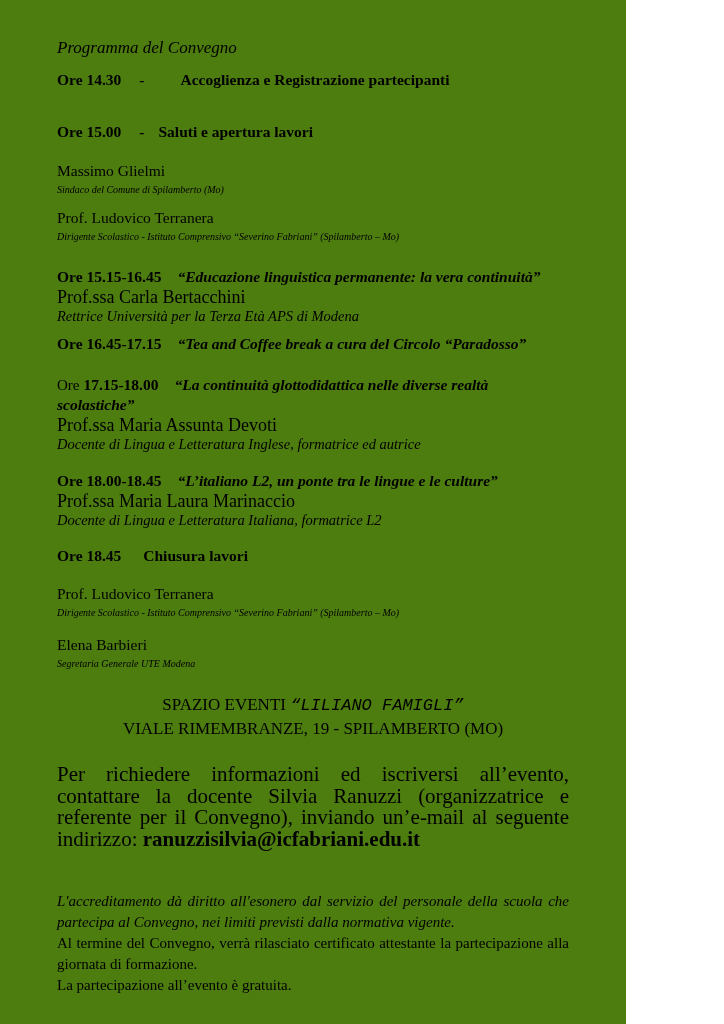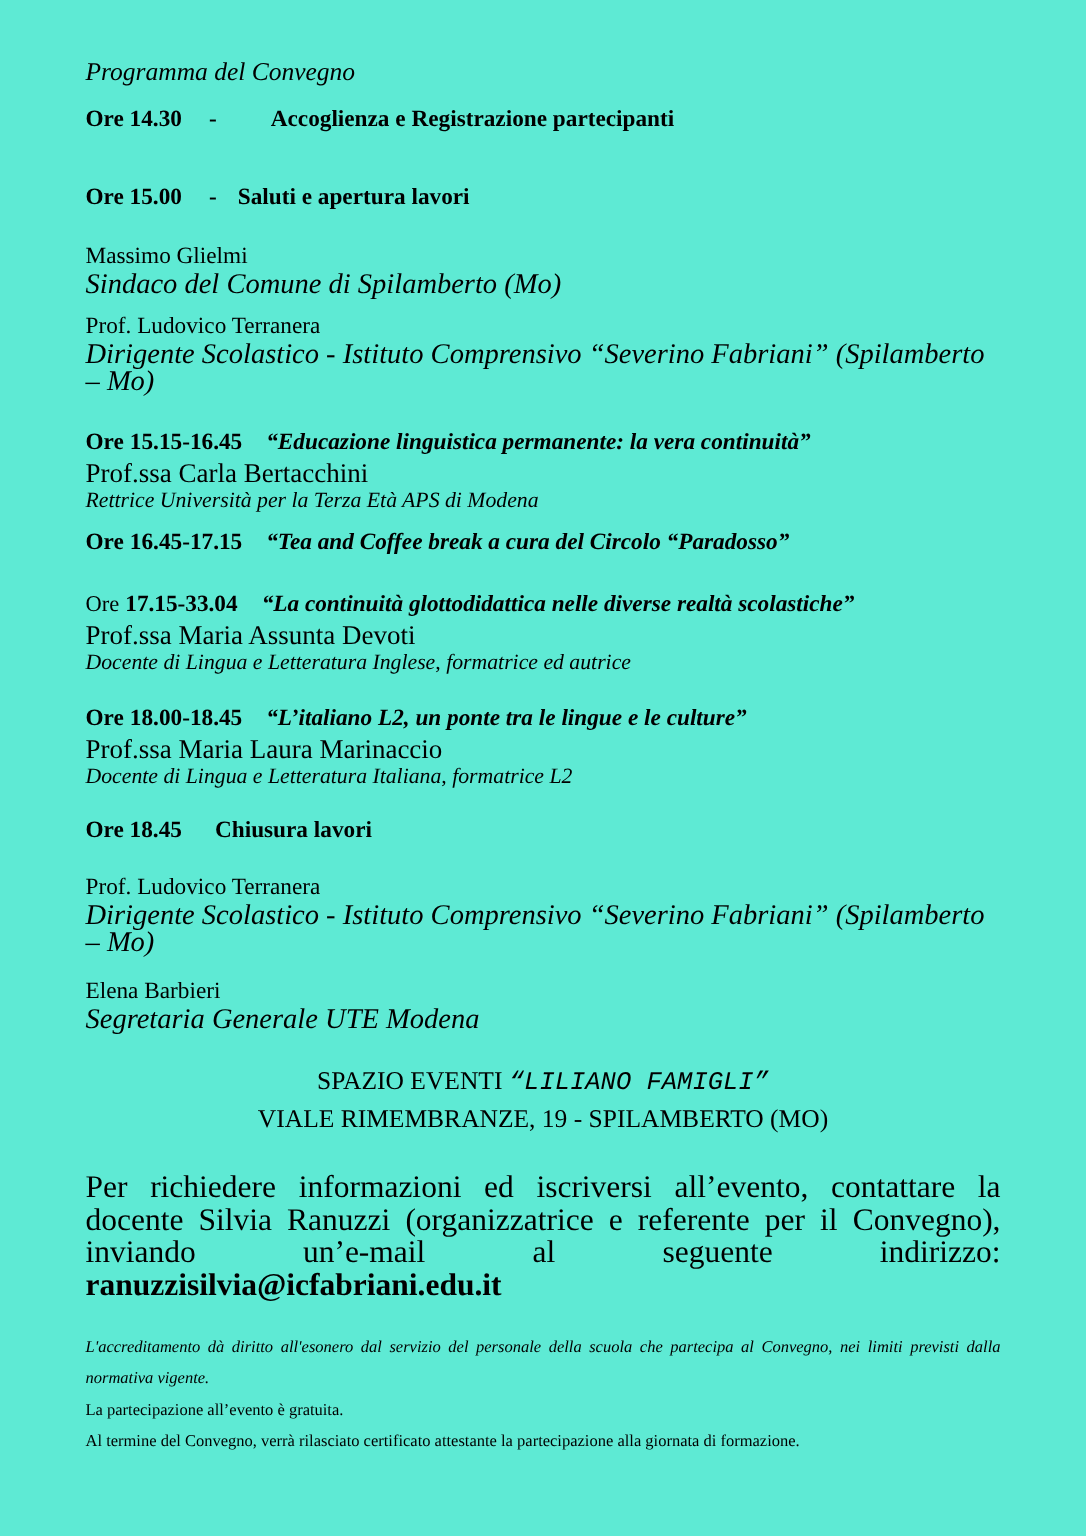--- a/index.html
+++ b/index.html
@@ -5,43 +5,43 @@
   * { margin: 0; padding: 0; box-sizing: border-box; }
   html, body { background: #ffffff; }
   body {
     width: 724px;
     height: 1024px;
     font-family: "Liberation Serif", "DejaVu Serif", serif;
     color: #000000;
     overflow: hidden;
   }
   .page {
-    width: 724px;
+    width: 626px;
     height: 1024px;
     padding: 38px 57px 0 57px;
-    background: #5eead4;
+    background: #4d7c0f;
   }
   .doc-title {
     font-size: 17px;
     font-style: italic;
     font-weight: normal;
     line-height: 20px;
   }
   
   .session { font-size: 15.5px; font-weight: bold; line-height: 20px; }
   .s-reg   { margin-top: 12px; }
   .s-open  { margin-top: 32px; }
   .s-close { margin-top: 17px; }
   .s-dash  { margin: 0 14px 0 18px; }
   .s-gap   { margin-left: 22px; }
   
   .speaker { margin-top: 9px; }
   .speaker.first { margin-top: 19px; }
   .sp-name { font-size: 15.5px; line-height: 20px; }
-  .sp-role { font-size: 19px; font-style: italic; line-height: 18px; }
+  .sp-role { font-size: 10px; font-style: italic; line-height: 18px; }
   
   .talk { margin-top: 21px; }
   .talk.tight { margin-top: 9px; }
   .talk.t4 { margin-top: 18px; }
   .talk-head { font-size: 15.5px; font-weight: bold; line-height: 20px; }
   .t-ore { margin-right: 4px; }
   .t-ore.regular { font-weight: normal; font-size: 15px; }
   .t-time { margin-right: 16px; }
   .t-title { font-style: italic; }
   .t-speaker { font-size: 18px; line-height: 20px; }
@@ -54,21 +54,21 @@
   .venue-italic { font-style: italic; font-family: Liberation Mono, monospace; }
   
   .contact {
     margin-top: 24px;
     font-size: 21px;
     line-height: 21.7px;
     text-align: justify;
   }
   .contact-email { font-weight: bold; }
   
-  .notes { margin-top: 20px; font-size: 11px; line-height: 21px; }
+  .notes { margin-top: 40px; font-size: 15px; line-height: 21px; }
   .note { text-align: justify; }
   .note.italic { font-style: italic; }
 </style>
 </head>
 <body>
 
 <main class="page">
 
   <h1 class="doc-title">Programma del Convegno</h1>
 
@@ -98,21 +98,21 @@
   </div>
 
   <div class="talk tight">
     <p class="talk-head">
       <span class="t-ore">Ore</span><span class="t-time">16.45-17.15</span><span class="t-title">“Tea and Coffee break a cura del Circolo “Paradosso”</span>
     </p>
   </div>
 
   <div class="talk">
     <p class="talk-head">
-      <span class="t-ore regular">Ore</span><span class="t-time">17.15-33.04</span><span class="t-title">“La continuità glottodidattica nelle diverse realtà scolastiche”</span>
+      <span class="t-ore regular">Ore</span><span class="t-time">17.15-18.00</span><span class="t-title">“La continuità glottodidattica nelle diverse realtà scolastiche”</span>
     </p>
     <p class="t-speaker">Prof.ssa Maria Assunta Devoti</p>
     <p class="t-role">Docente di Lingua e Letteratura Inglese, formatrice ed autrice</p>
   </div>
 
   <div class="talk t4">
     <p class="talk-head">
       <span class="t-ore">Ore</span><span class="t-time">18.00-18.45</span><span class="t-title">“L’italiano L2, un ponte tra le lingue e le culture”</span>
     </p>
     <p class="t-speaker">Prof.ssa Maria Laura Marinaccio</p>
@@ -138,17 +138,17 @@
     </p>
     <p>VIALE RIMEMBRANZE, 19 - SPILAMBERTO (MO)</p>
   </div>
 
   <p class="contact">
     <span>Per richiedere informazioni ed iscriversi all’evento, contattare la docente Silvia Ranuzzi (organizzatrice e referente per il Convegno), inviando un’e-mail al seguente indirizzo: </span><span class="contact-email">ranuzzisilvia@icfabriani.edu.it</span>
   </p>
 
   <div class="notes">
     <p class="note italic">L'accreditamento dà diritto all'esonero dal servizio del personale della scuola che partecipa al Convegno, nei limiti previsti dalla normativa vigente.</p>
+    <p class="note">Al termine del Convegno, verrà rilasciato certificato attestante la partecipazione alla giornata di formazione.</p>
     <p class="note">La partecipazione all’evento è gratuita.</p>
-    <p class="note">Al termine del Convegno, verrà rilasciato certificato attestante la partecipazione alla giornata di formazione.</p>
   </div>
 
 </main>
 
 </body></html>

